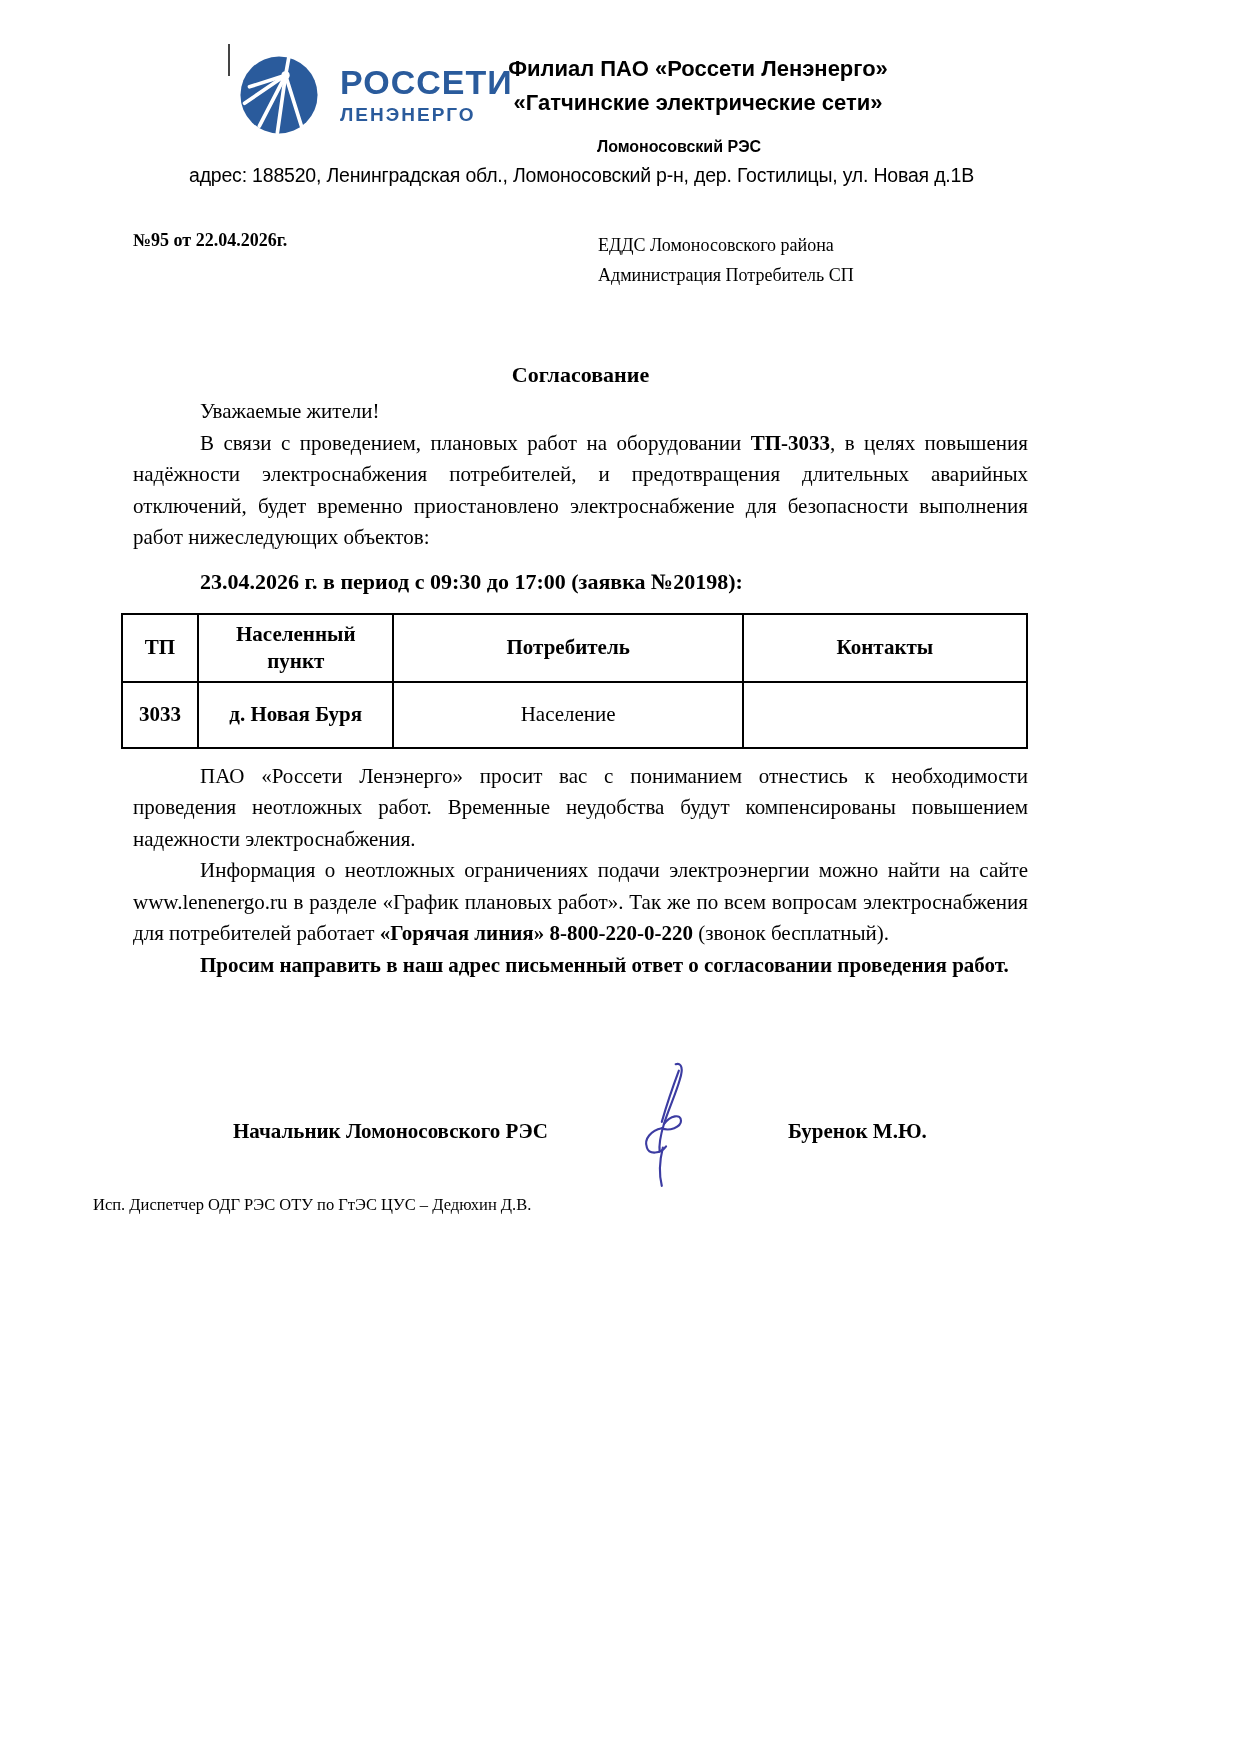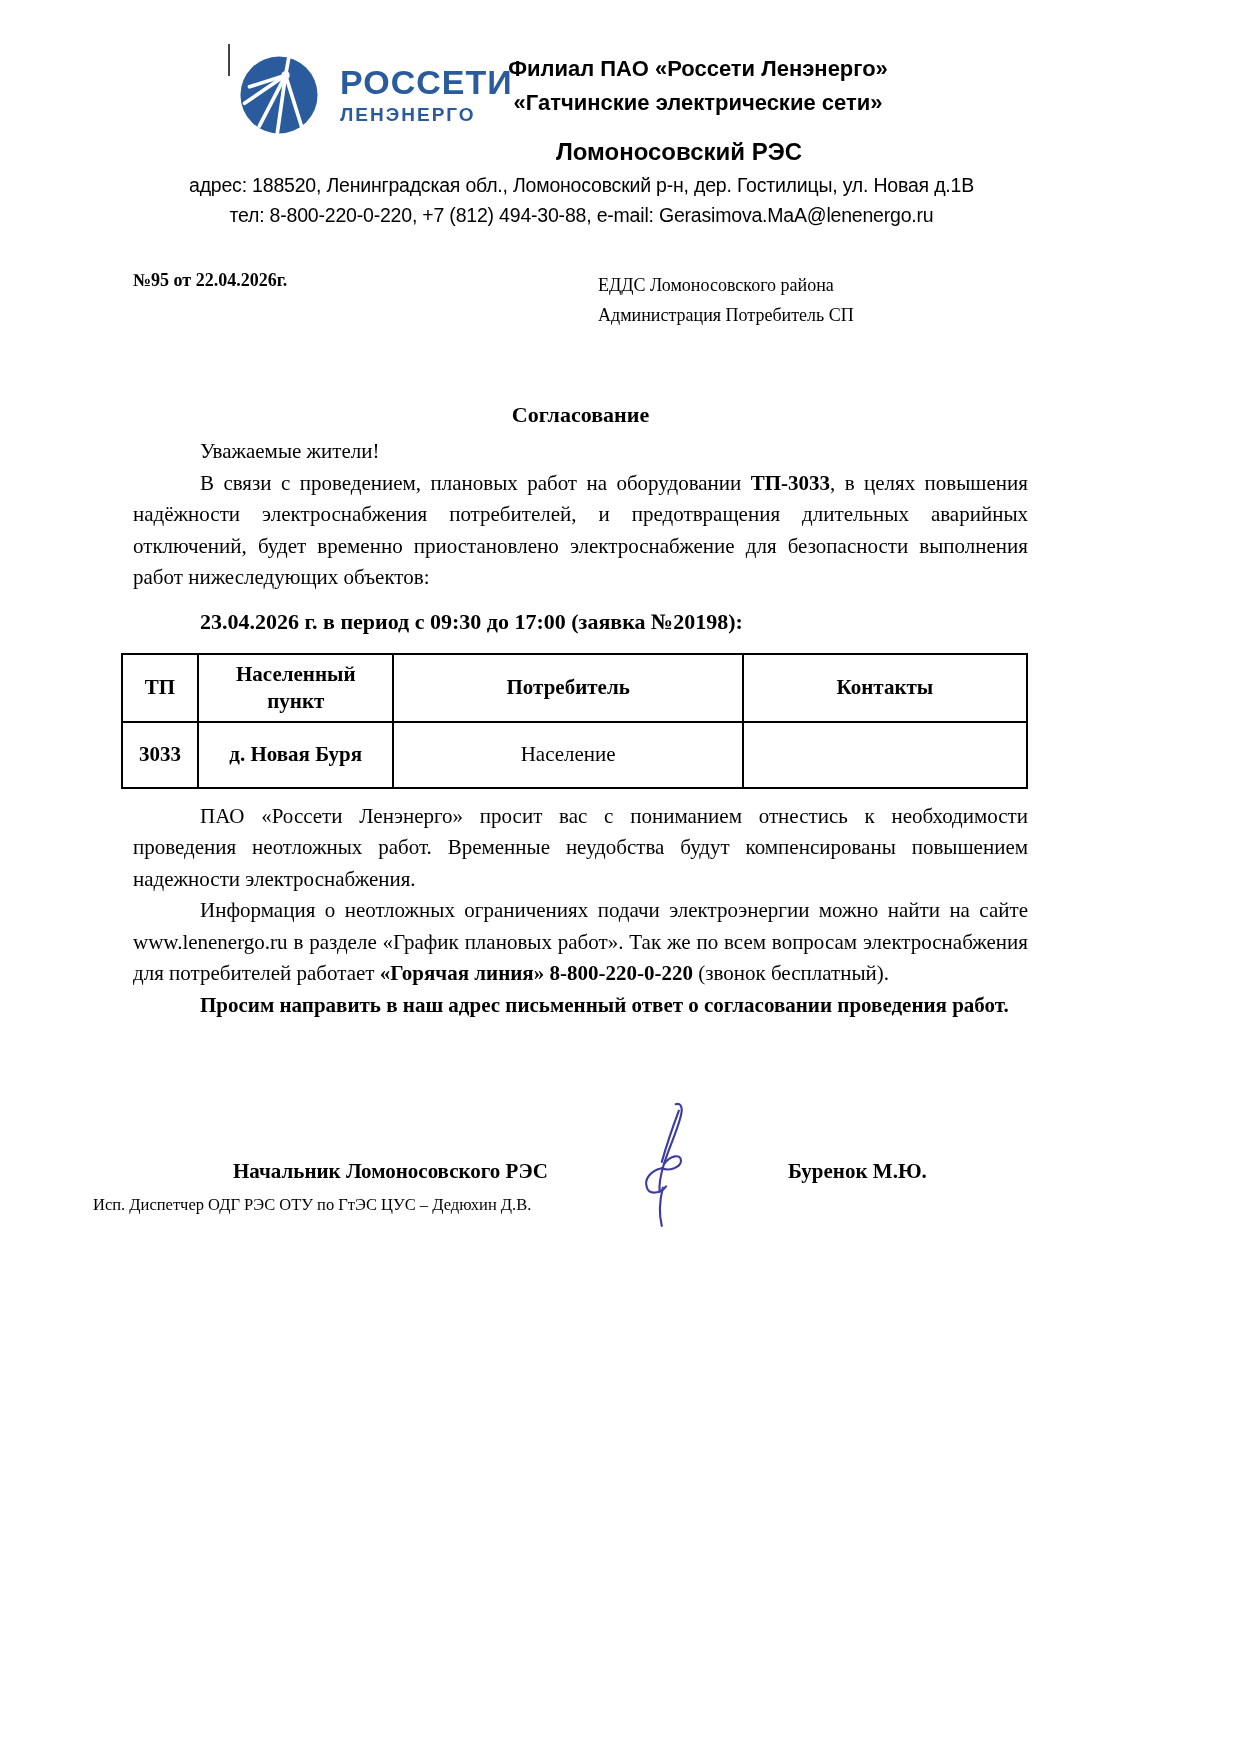--- a/index.html
+++ b/index.html
@@ -50,21 +50,21 @@
     font-weight: bold;
     font-size: 22px;
     line-height: 34px;
     padding-top: 10px;
   }
   .department {
     text-align: center;
     padding-left: 118px;
     font-family: "Liberation Sans", sans-serif;
     font-weight: bold;
-    font-size: 24px;
+    font-size: 16px;
     margin-top: 2px;
   }
   .addr-wrap {
     padding: 0 210px 0 133px;
     text-align: center;
     font-family: "Liberation Sans", sans-serif;
     font-size: 19.5px;
     line-height: 30px;
     margin-top: 4px;
     letter-spacing: -0.2px;
@@ -170,21 +170,20 @@
     <div class="org-block">
       <div>Филиал ПАО «Россети Ленэнерго»</div>
       <div>«Гатчинские электрические сети»</div>
     </div>
   </div>
 
   <div class="department">Ломоносовский РЭС</div>
 
   <div class="addr-wrap">
     <div>адрес: 188520, Ленинградская обл., Ломоносовский р-н, дер. Гостилицы, ул. Новая д.1В</div>
-    <div>тел: 8-800-220-0-220, +7 (812) 494-30-88, e-mail: Gerasimova.MaA@lenenergo.ru</div>
   </div>
 
   <div class="content">
 
     <div class="ref-row">
       <div class="ref-number">№95 от 22.04.2026г.</div>
       <div class="recipients">
         <div>ЕДДС Ломоносовского района</div>
         <div>Администрация Потребитель СП</div>
       </div>

